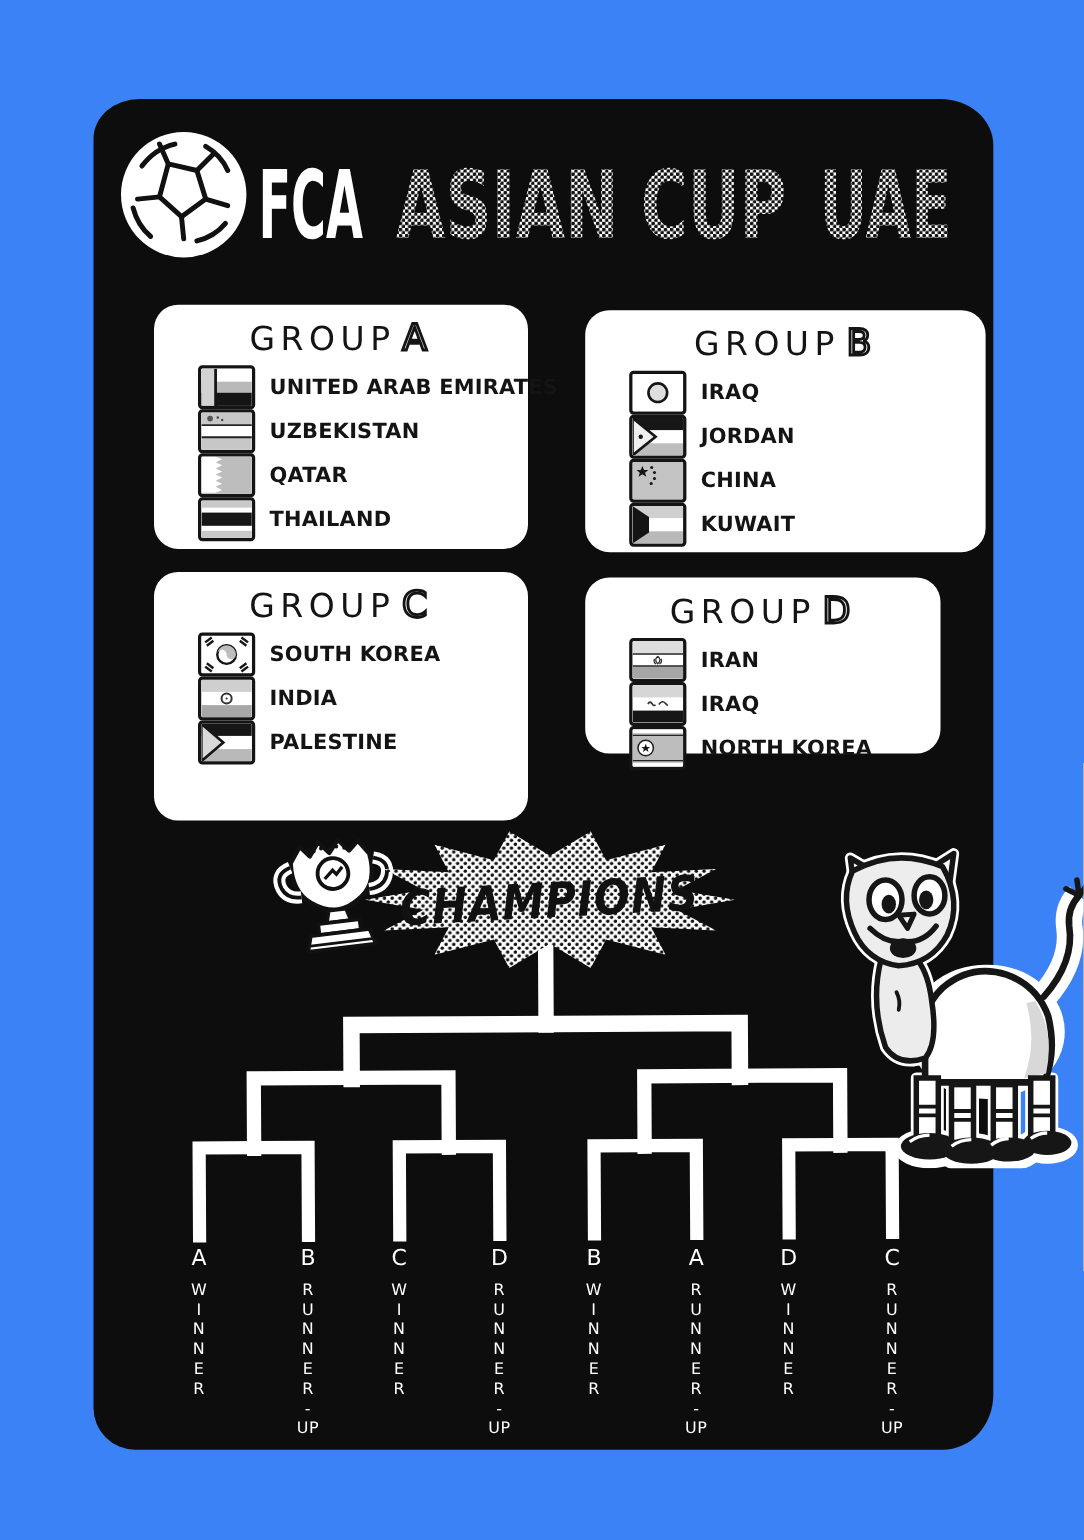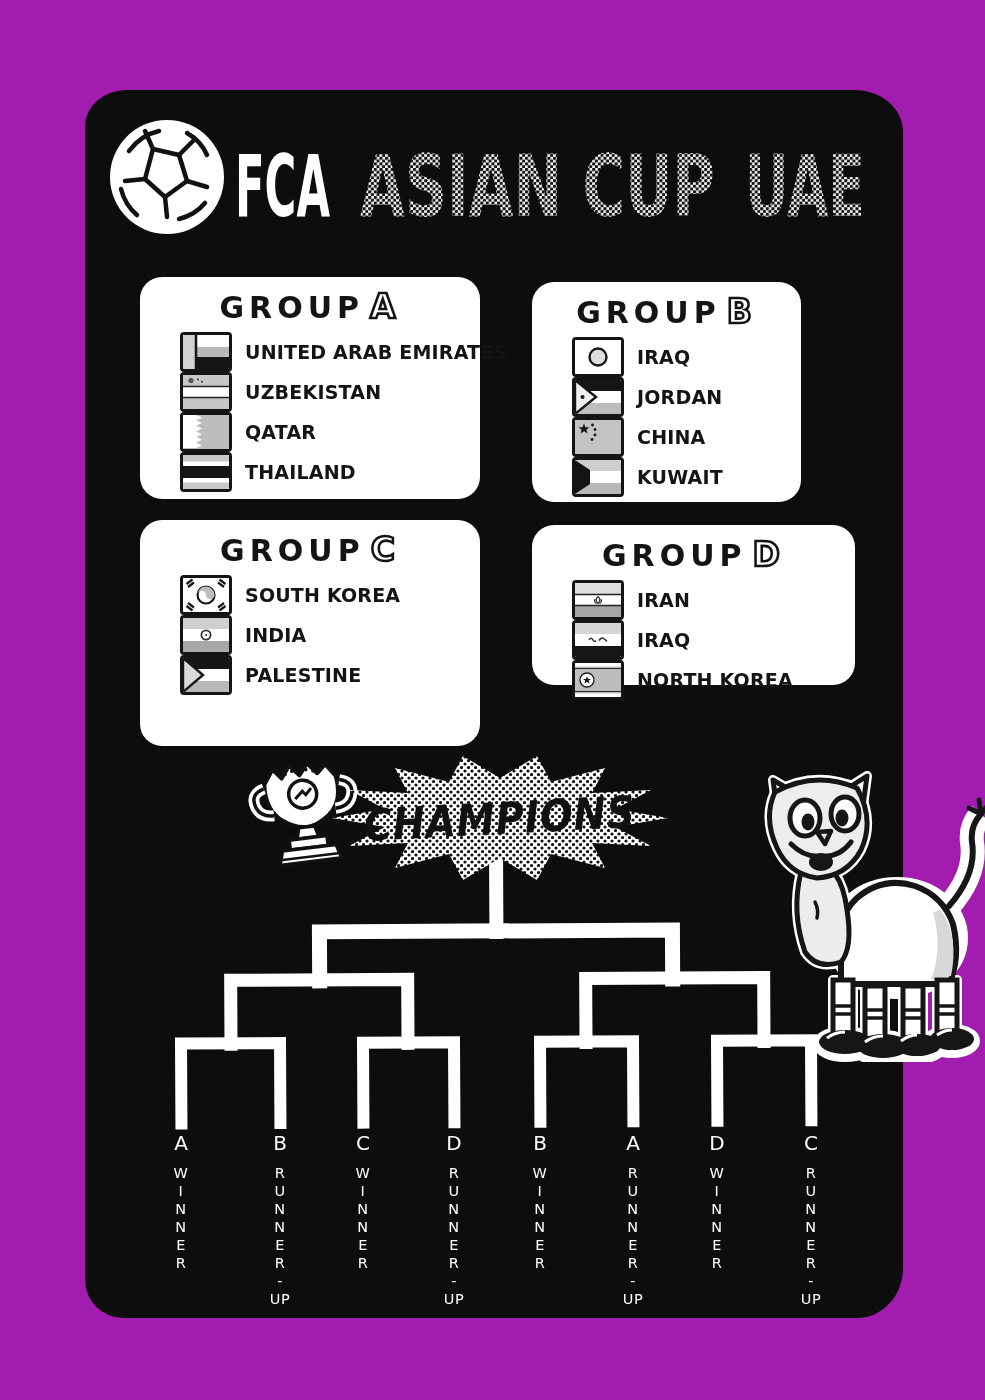--- a/index.html
+++ b/index.html
@@ -1,29 +1,29 @@
 <!DOCTYPE html>
 <html><head>
 <meta charset="utf-8">
 <style>
   html,body{margin:0;padding:0;width:985px;height:1400px;overflow:hidden;
     font-family:"DejaVu Sans",sans-serif;background:#ffffff;}
-  .page{position:relative;width:985px;height:1400px;background:#a21caf;}
+  .page{position:relative;width:985px;height:1400px;background:#3b82f6;}
   .panel{position:absolute;left:85px;top:90px;width:818px;height:1228px;
     background:#0d0d0d;border-radius:42px 48px 46px 38px / 36px 42px 50px 38px;}
   
   .hdr{position:absolute;left:20px;top:22px;width:778px;height:150px;}
   
   .card{position:absolute;background:#ffffff;border-radius:22px;color:#141414;}
   .card-a{left:55px;top:187px;width:340px;height:222px;}
-  .card-b{left:447px;top:192px;width:269px;height:220px;}
+  .card-b{left:447px;top:192px;width:364px;height:220px;}
   .card-c{left:55px;top:430px;width:340px;height:226px;}
   .card-d{left:447px;top:435px;width:323px;height:160px;}
   .card h2{margin:10px 0 4px 0;text-align:center;font-size:30px;letter-spacing:5px;
-    font-weight:bold;color:#141414;}
+    font-weight:normal;color:#141414;}
   .gletter{display:inline-block;margin-left:6px;color:#ffffff;
     -webkit-text-stroke:2.6px #141414;font-size:33px;}
   .teams{margin:6px 0 0 0;padding:0 0 0 40px;list-style:none;}
   .team{display:flex;align-items:center;height:40px;}
   .flag{flex:0 0 auto;width:46px;height:34px;border:3px solid #141414;border-radius:4px;
     overflow:hidden;background:#fff;box-sizing:content-box;}
   .flag svg{display:block;}
   .tname{margin-left:13px;font-size:19px;font-weight:bold;letter-spacing:0.2px;
     white-space:nowrap;}
   

